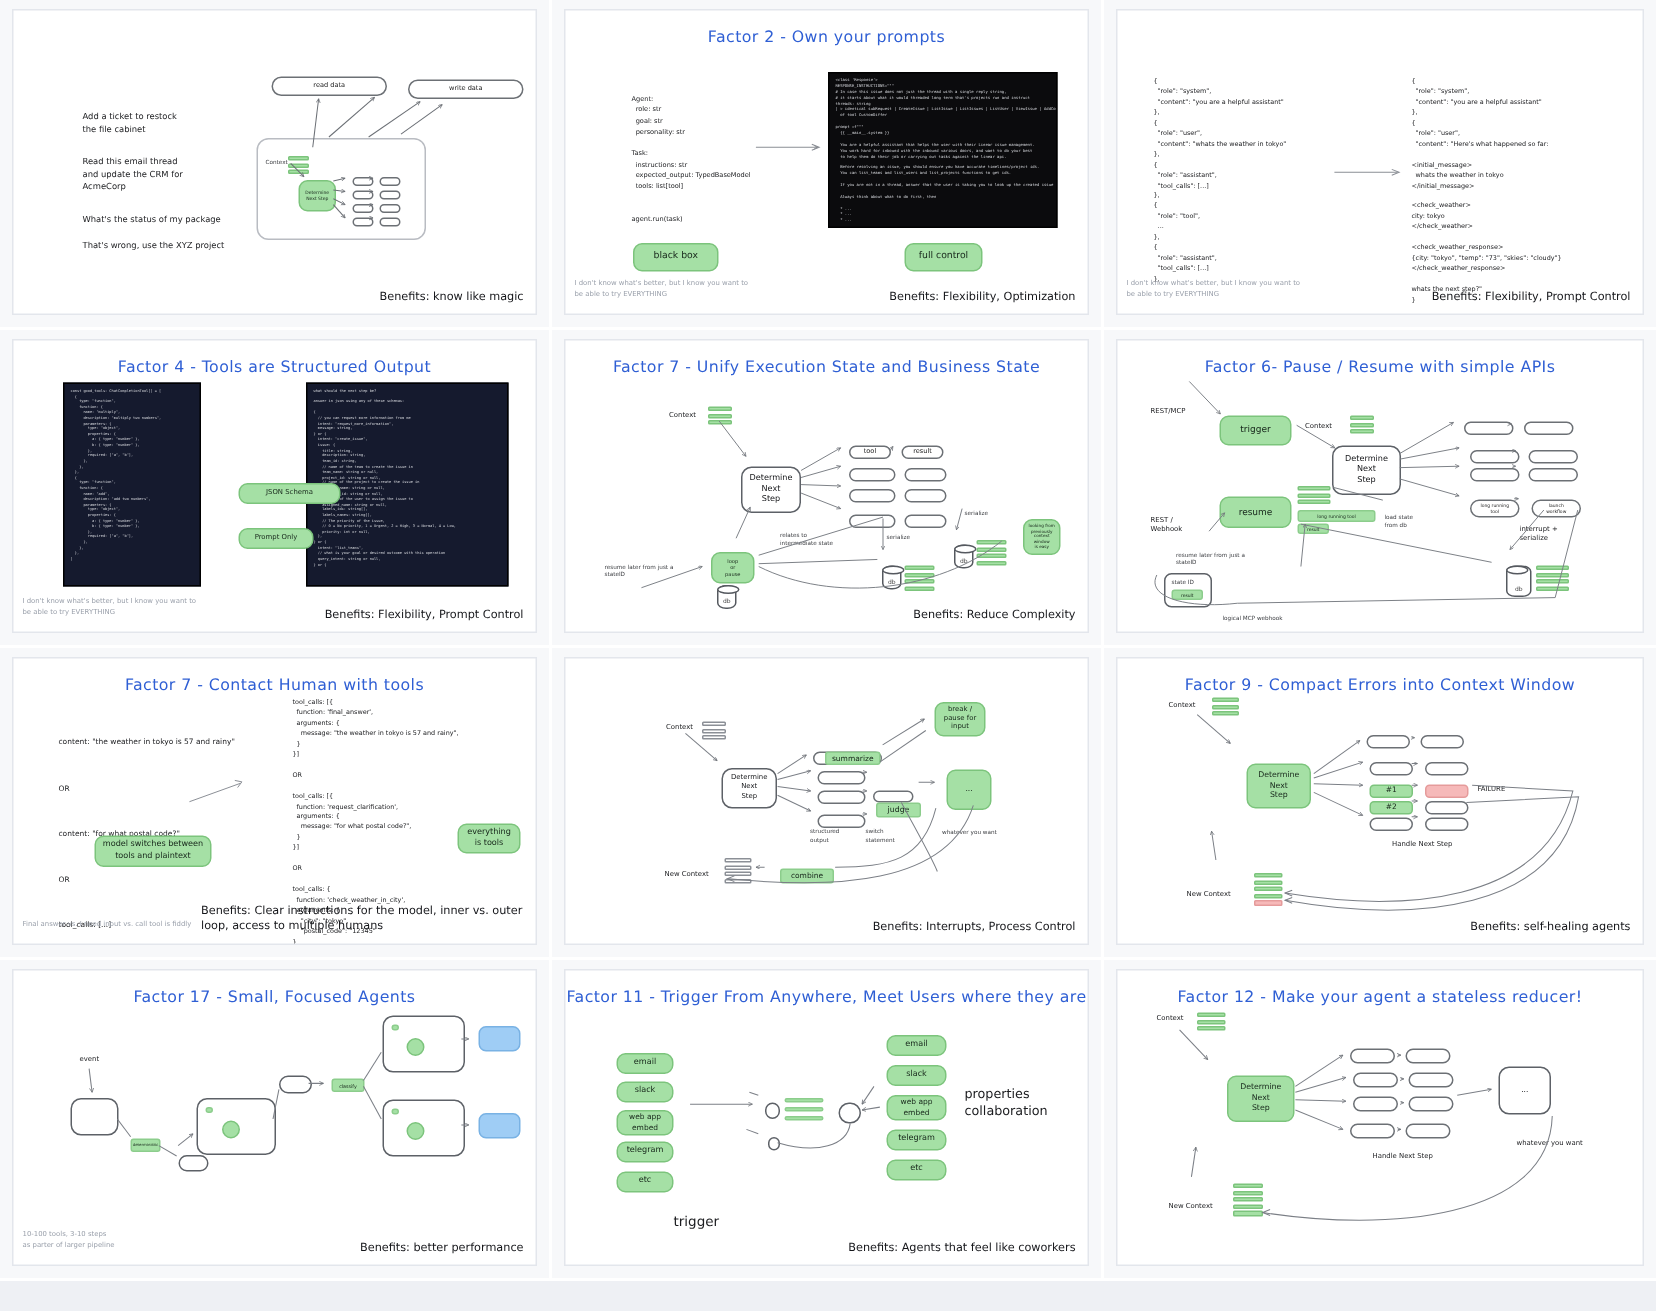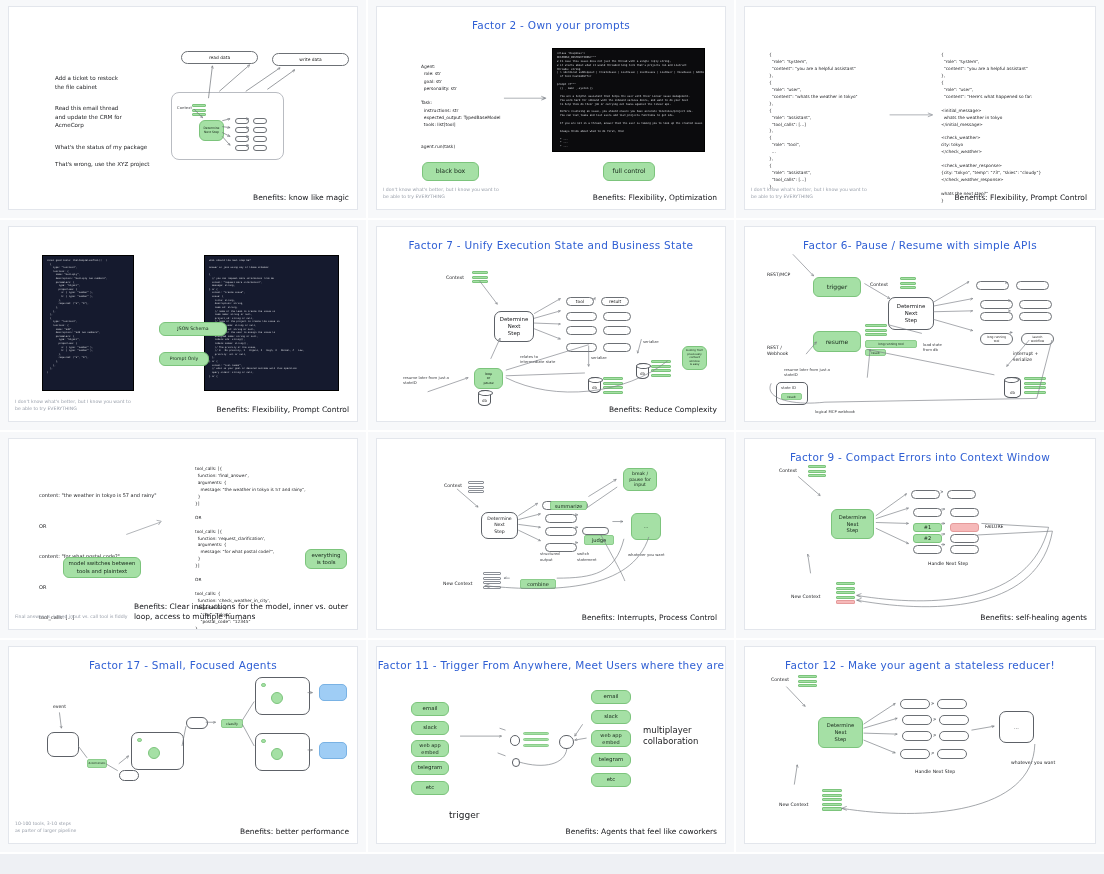--- a/index.html
+++ b/index.html
@@ -288,20 +288,21 @@
       </svg>
 
       <div class="foot-note" style="white-space:pre-line;">I don't know what's better, but I know you want to
 be able to try EVERYTHING</div>
       <div class="benefit">Benefits: Flexibility, Prompt Control</div>
     </div>
   </div>
 
   <div class="cell">
     <div class="slide">
+      <div class="title">Factor 4 - Tools are Structured Output</div>
 
       <div class="codeblk navy" style="left:33px; top:28px; width:92px; height:136px; font-size:2.4px;">const good_tools: ChatCompletionTool[] = [
   {
     type: "function",
     function: {
       name: "multiply",
       description: "multiply two numbers",
       parameters: {
         type: "object",
         properties: {
@@ -541,20 +542,21 @@
           <path d="M178,113 L143,104"></path>
           <path d="M120,130 L255,157"></path>
           <path d="M18,166 C10,182 40,190 75,186 L300,182 L316,120"></path>
         </g>
       </svg>
     </div>
   </div>
 
   <div class="cell">
     <div class="slide">
+      <div class="title">Factor 7 - Contact Human with tools</div>
 
       <div class="txt" style="left:30px; top:49px; font-size:5px; line-height:3.05;">content: "the weather in tokyo is 57 and rainy"
 
 OR
 
 content: "for what postal code?"
 
 OR
 
 tool_calls: [...]</div>
@@ -804,21 +806,21 @@
       <div class="greenflat" style="left:146px; top:91px; width:26px; height:3px;"></div>
       <div class="greenflat" style="left:146px; top:97px; width:26px; height:3px;"></div>
 
       <div class="green" style="left:214px; top:43px; width:40px; height:14px; font-size:5.4px;">email</div>
       <div class="green" style="left:214px; top:63px; width:40px; height:14px; font-size:5.4px;">slack</div>
       <div class="green" style="left:214px; top:83px; width:40px; height:17px; font-size:5px; white-space:pre-line;">web app
 embed</div>
       <div class="green" style="left:214px; top:106px; width:40px; height:14px; font-size:5.4px;">telegram</div>
       <div class="green" style="left:214px; top:126px; width:40px; height:14px; font-size:5.4px;">etc</div>
 
-      <div class="lbl" style="left:266px; top:78px; font-size:8.5px; white-space:pre-line; line-height:1.35;">multiplayer
+      <div class="lbl" style="left:266px; top:78px; font-size:8.5px; white-space:pre-line; line-height:1.35;">properties
 collaboration</div>
 
       <svg class="ov" viewBox="0 0 352 198">
         <g fill="none" stroke="#7b7f86" stroke-width="0.7" marker-end="url(#ar)">
           <path d="M84,90 L126,90"></path>
           <path d="M212,92 L200,94"></path>
           <path d="M208,78 L200,90"></path>
         </g>
         <g fill="none" stroke="#7b7f86" stroke-width="0.7">
           <path d="M130,84 L124,82"></path>

